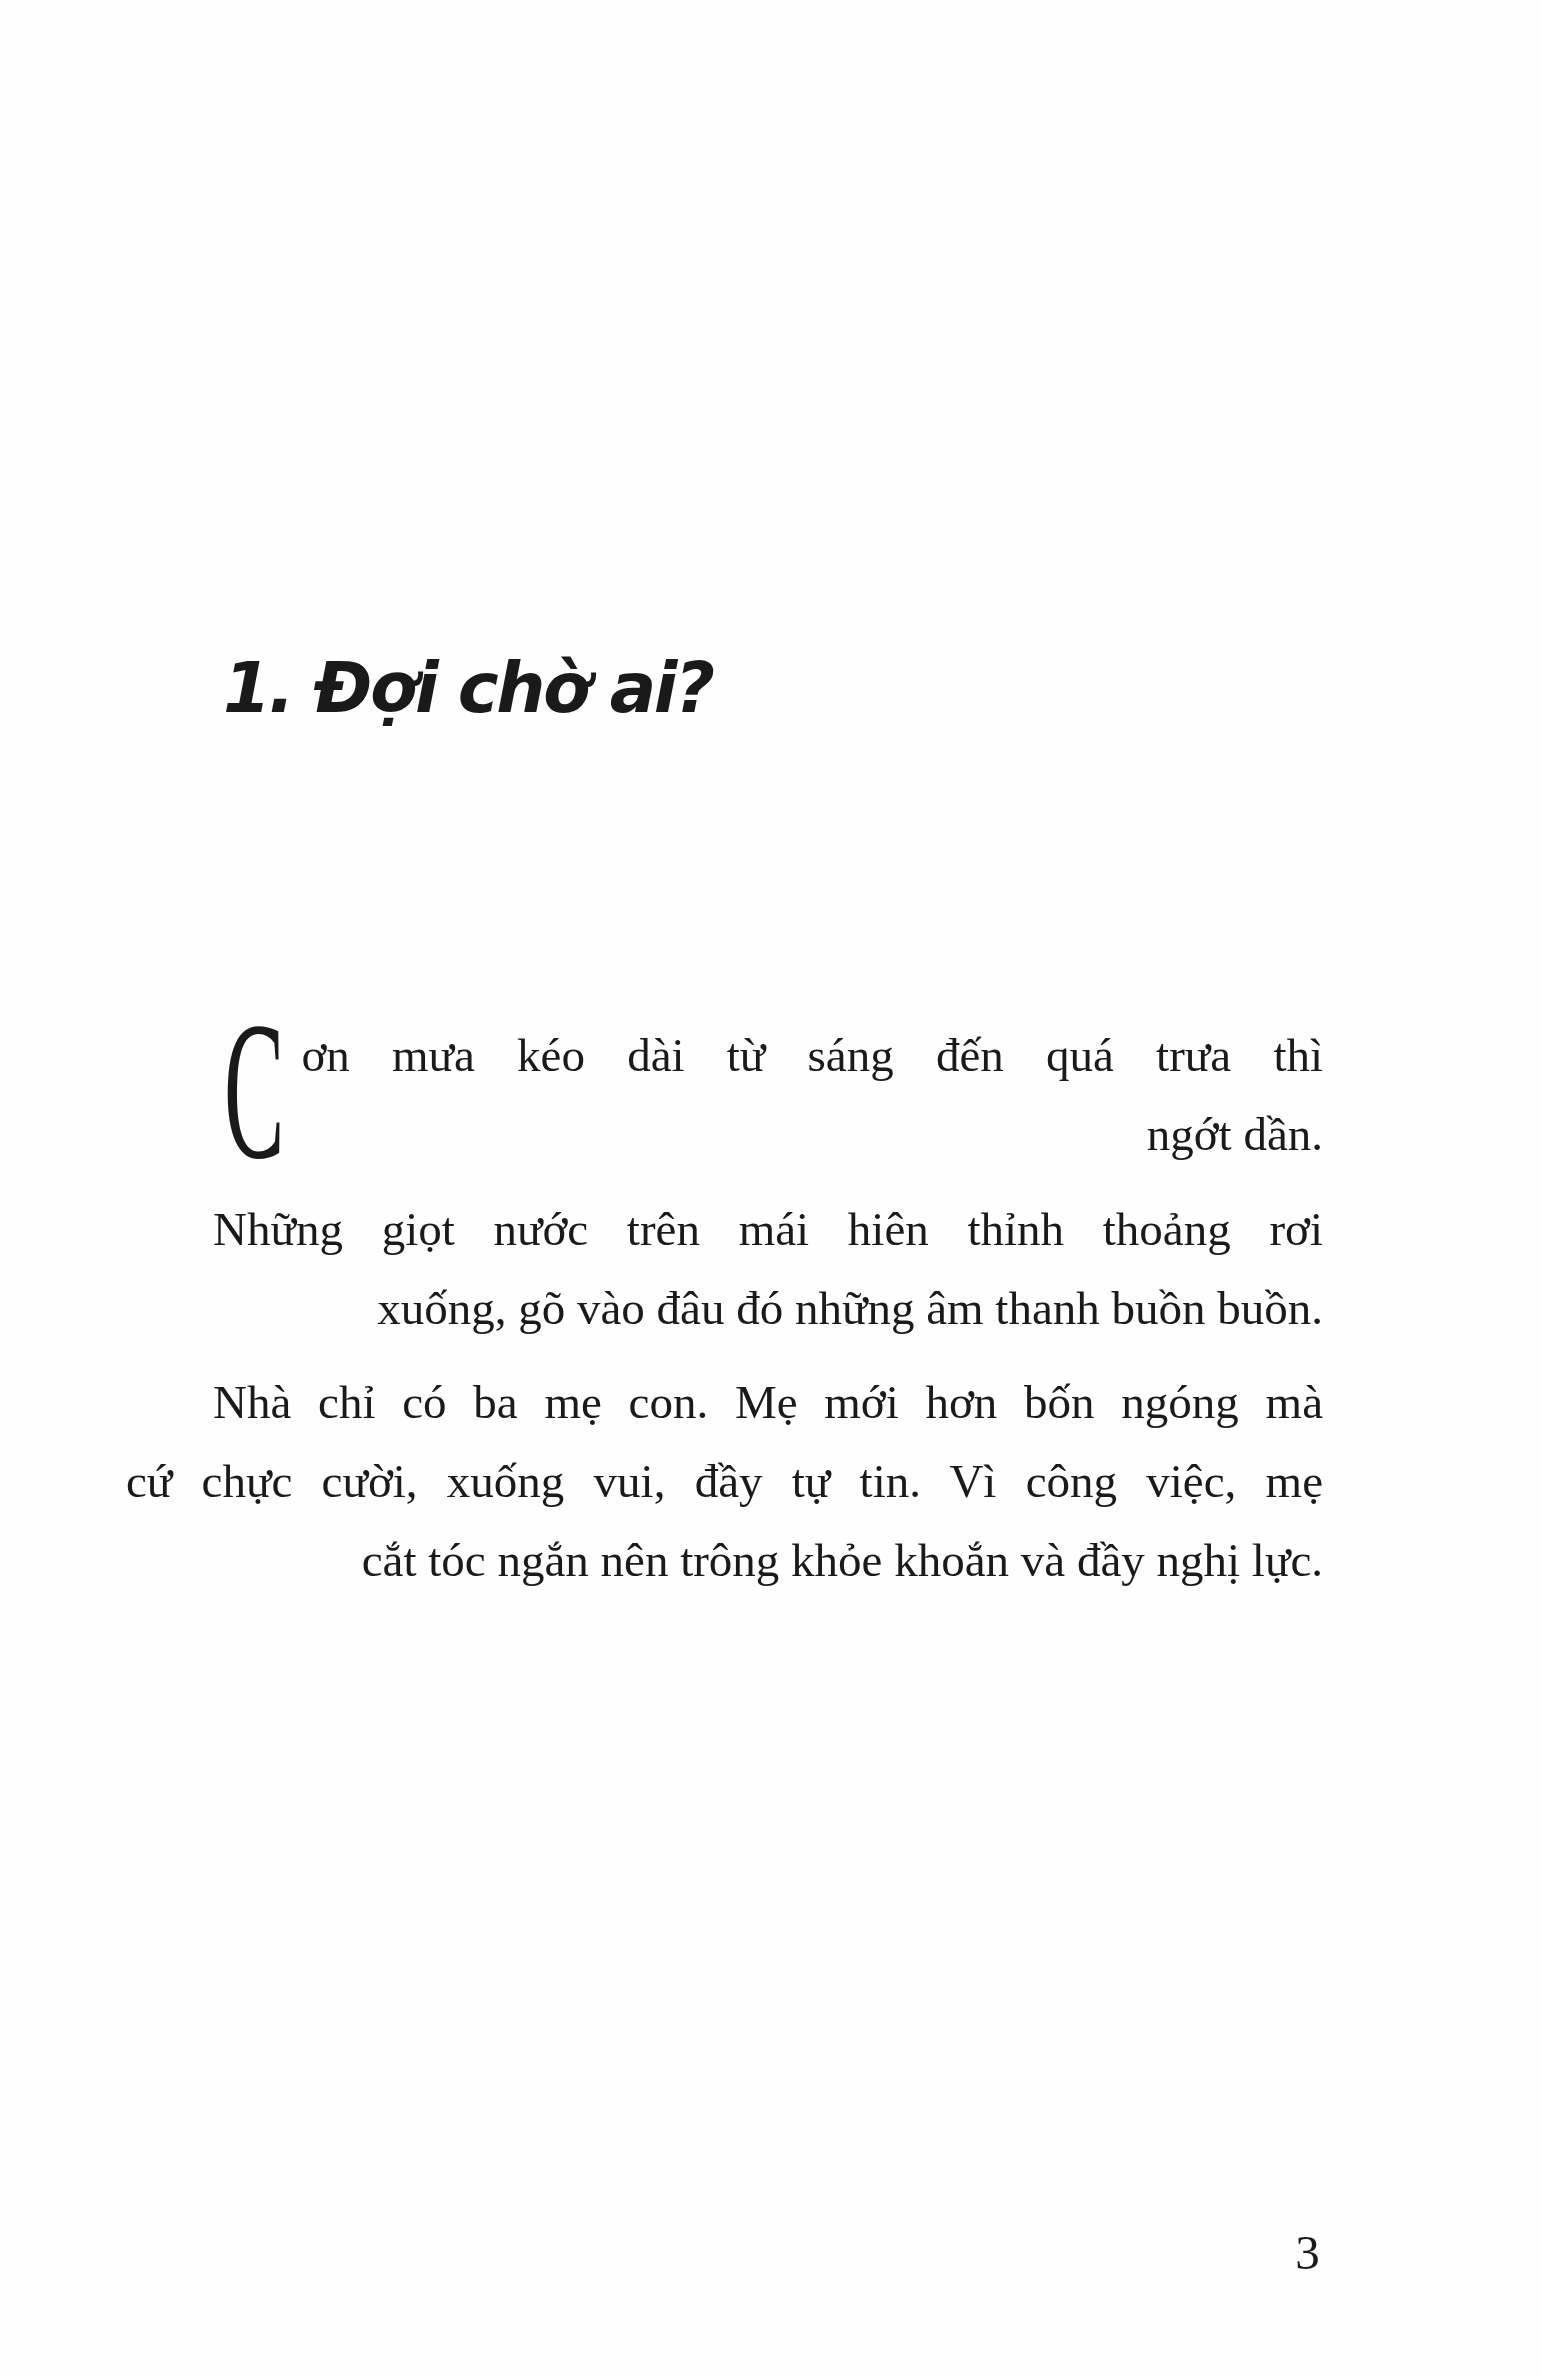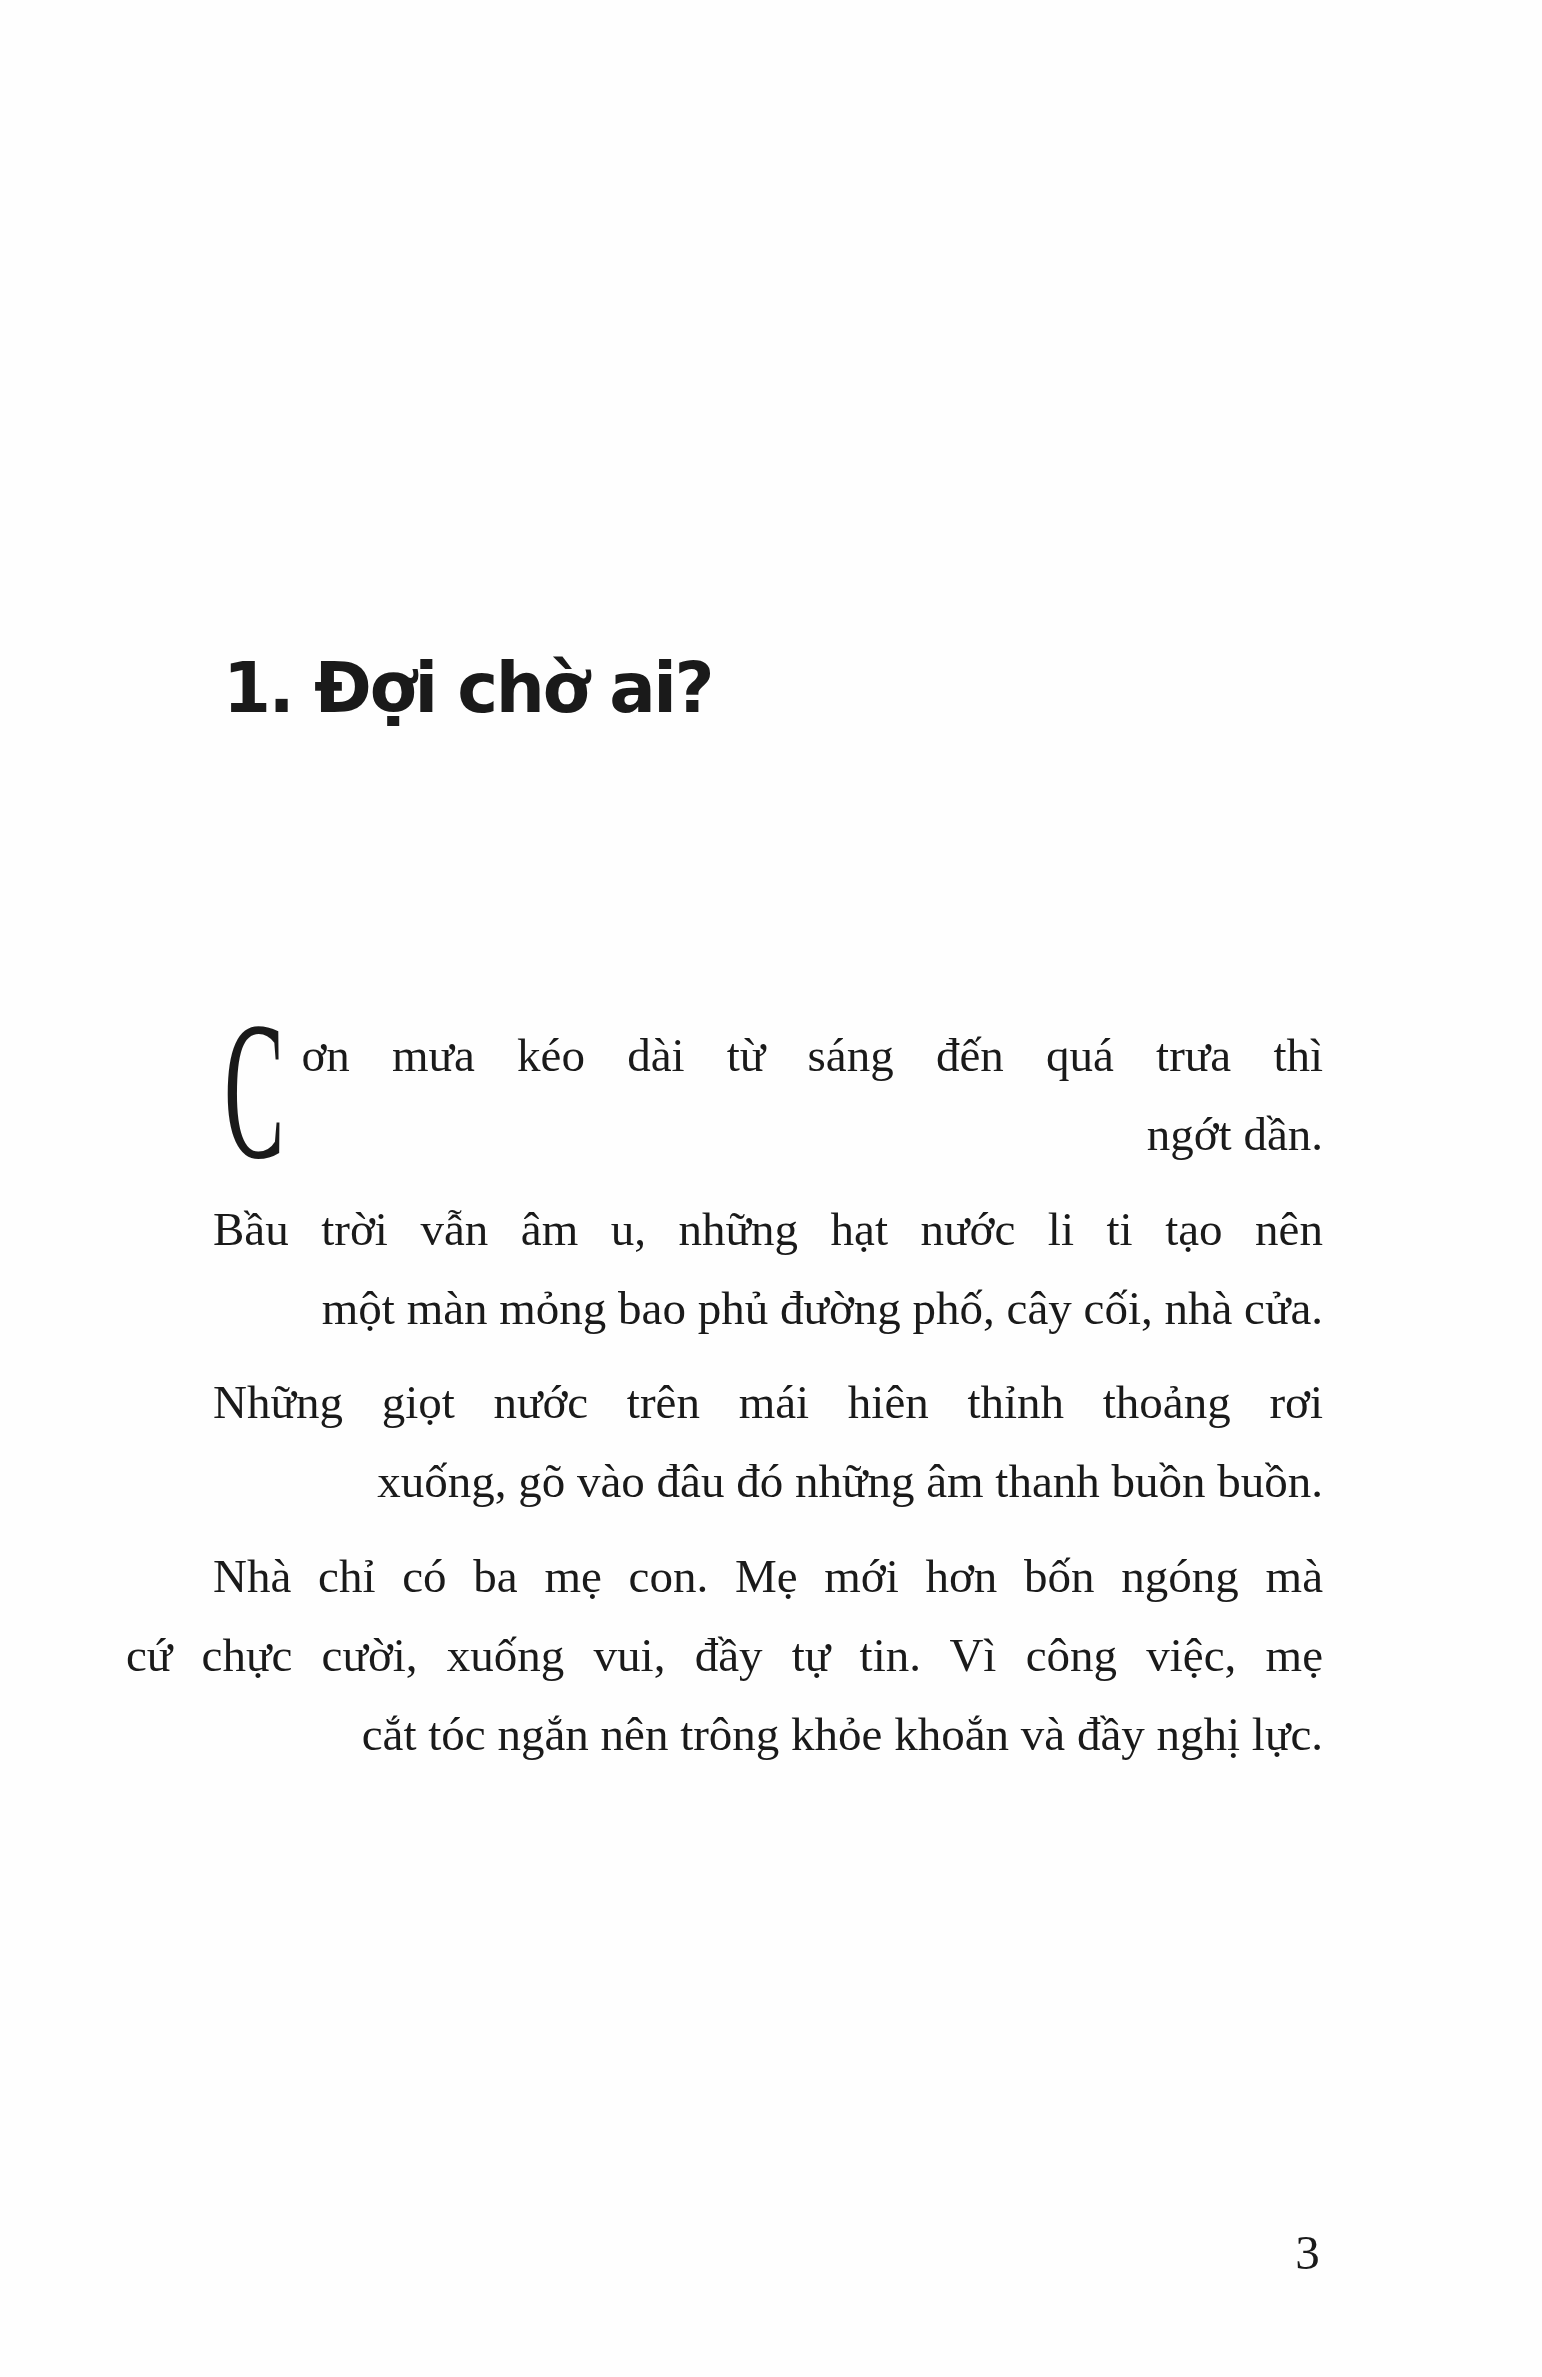--- a/index.html
+++ b/index.html
@@ -21,20 +21,21 @@
     position:absolute;
     left:223px;
     top:654px;
     font-family:"DejaVu Sans","Liberation Sans",sans-serif;
     font-weight:700;
     font-size:69px;
     line-height:1;
     letter-spacing:-2.4px;
     color:var(--text-color);
     white-space:nowrap;
+    font-style:italic;
   }
   .body-text {
     position:absolute;
     left:126px;
     top:1016px;
     width:1197px;
     font-size:47px;
     line-height:79px;
     color:var(--text-color);
     text-align:left;
@@ -77,24 +78,20 @@
 <div class="book-page">
   <h1 class="chapter-title">1. Đợi chờ ai?</h1>
 
   <div class="body-text">
       <div class="para opening">
         <span class="dropcap">C</span>
         <div class="line fill">ơn mưa kéo dài từ sáng đến quá trưa thì</div>
         <div class="line">ngớt dần.</div>
       </div>
       <div class="para">
-        <div class="line fill indent">Bầu trời vẫn âm u, những hạt nước li ti tạo nên</div>
-        <div class="line">một màn mỏng bao phủ đường phố, cây cối, nhà cửa.</div>
-      </div>
-      <div class="para">
         <div class="line fill indent">Những giọt nước trên mái hiên thỉnh thoảng rơi</div>
         <div class="line">xuống, gõ vào đâu đó những âm thanh buồn buồn.</div>
       </div>
       <div class="para">
       </div>
       <div class="para">
         <div class="line fill indent">Nhà chỉ có ba mẹ con. Mẹ mới hơn bốn ngóng mà</div>
         <div class="line fill">cứ chực cười, xuống vui, đầy tự tin. Vì công việc, mẹ</div>
         <div class="line">cắt tóc ngắn nên trông khỏe khoắn và đầy nghị lực.</div>
       </div>

